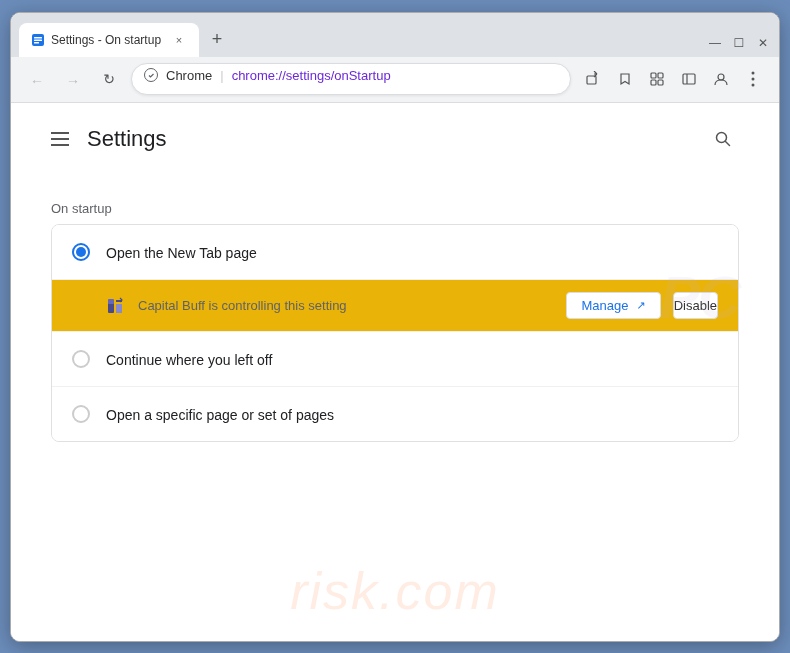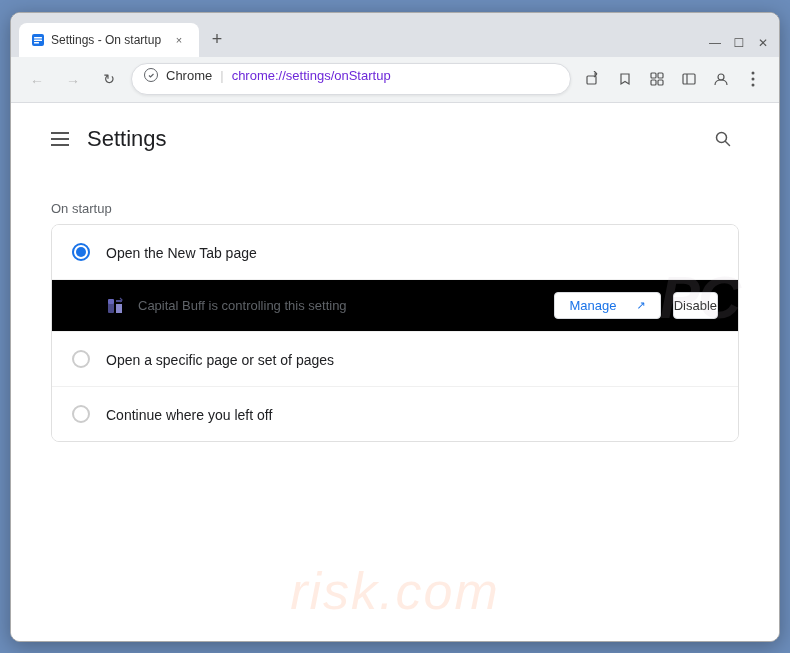--- a/index.html
+++ b/index.html
@@ -273,21 +273,21 @@
       height: 10px;
       border-radius: 50%;
       background: #1a73e8;
     }
     
     .ext-item {
       display: flex;
       align-items: center;
       padding: 12px 20px 12px 54px;
       gap: 12px;
-      background: #000000;
+      background: #eab308;
       border-bottom: 1px solid #f0f0f0;
     }
     .ext-icon {
       width: 20px;
       height: 20px;
       display: flex;
       align-items: center;
       justify-content: center;
       flex-shrink: 0;
     }
@@ -299,21 +299,21 @@
     .ext-btn {
       padding: 5px 14px;
       border: 1px solid #dadce0;
       border-radius: 4px;
       font-size: 13px;
       color: #1a73e8;
       background: #fff;
       cursor: pointer;
       display: flex;
       align-items: center;
-      gap: 20px;
+      gap: 8px;
       white-space: nowrap;
     }
     .ext-btn-disable {
       padding: 5px 0;
       border: 1px solid #dadce0;
       border-radius: 4px;
       font-size: 13px;
       color: #333;
       background: #fff;
       cursor: pointer;
@@ -469,26 +469,26 @@
             <span class="ext-text">Capital Buff is controlling this setting</span>
             <button class="ext-btn">
               <span>Manage</span>
               <span style="font-size:11px;">↗</span>
             </button>
             <button class="ext-btn-disable">Disable</button>
           </div>
 
           <div class="option-item">
             <div class="radio"></div>
-            <span class="option-label">Open a specific page or set of pages</span>
+            <span class="option-label">Continue where you left off</span>
           </div>
 
           <div class="option-item">
             <div class="radio"></div>
-            <span class="option-label">Continue where you left off</span>
+            <span class="option-label">Open a specific page or set of pages</span>
           </div>
         </div>
 
         <div class="watermark-top">PC</div>
 
         <div class="watermark">risk.com</div>
       </div>
     </div>
   </div>
 </div>

